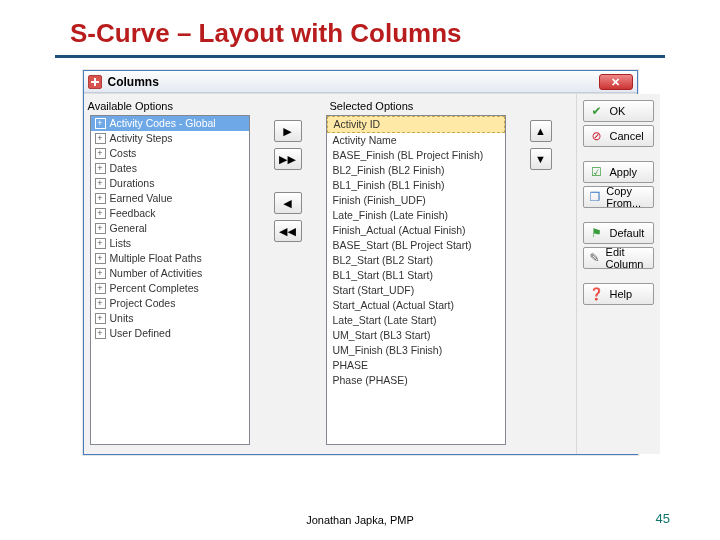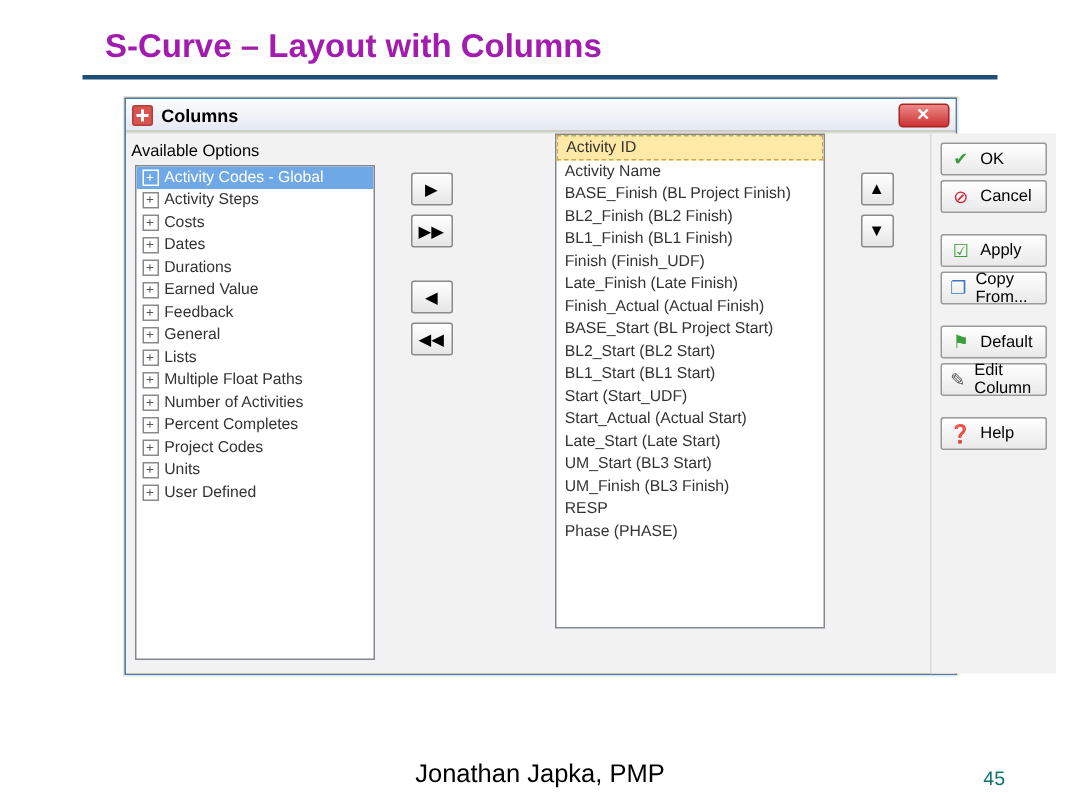--- a/index.html
+++ b/index.html
@@ -4,34 +4,34 @@
 <style>
   * { box-sizing: border-box; }
   html, body { margin:0; padding:0; }
   body {
     width:720px; height:540px;
     font-family: Arial, Helvetica, sans-serif;
     background:#fff;
     position:relative;
   }
   .slide-title {
-    color:#a21caf;
-    font-size:22px;
+    color:#b91c1c;
+    font-size:26px;
     font-weight:bold;
     padding:18px 0 6px 70px;
     border-radius:25px;
   }
   .rule {
     border:none;
     border-top:3px solid #1f4e79;
     margin:0 55px 12px 55px;
   }
   .footer-name {
     position:absolute; left:0; right:0; bottom:14px;
-    text-align:center; font-size:17px; color:#000;
+    text-align:center; font-size:11px; color:#000;
   }
   .footer-num {
     position:absolute; right:50px; bottom:14px;
     font-size:13px; color:#0f766e;
   }
 
   
   .window {
     margin:0 auto;
     width:555px; height:385px;
@@ -88,21 +88,21 @@
     padding:6px 4px 3px 4px;
   }
   .listbox {
     background:#fff;
     border:1px solid #828790;
     overflow:hidden;
     font-size:10.5px;
     line-height:15px;
   }
   .available { width:160px; height:330px; margin-left:6px;}
-  .selected  { width:180px; height:330px;margin-left:44px; }
+  .selected  { width:180px; height:330px; }
 
   .tree-row {
     display:flex; align-items:center;
     padding:0 2px;
     white-space:nowrap;
   }
   .tree-row .plus {
     width:11px; height:11px;
     border:1px solid #8a8a8a;
     color:#555;
@@ -271,38 +271,39 @@
 
     <div class="mover-col">
       <div class="mover-btn">▶</div>
       <div class="mover-btn">▶▶</div>
       <div style="height:10px"></div>
       <div class="mover-btn">◀</div>
       <div class="mover-btn">◀◀</div>
     </div>
 
     <div class="pane-col">
+      <div class="pane-label">Selected Options</div>
       <div class="listbox selected" id="selected-list">
           <div class="sel-row hl">Activity ID</div>
           <div class="sel-row">Activity Name</div>
           <div class="sel-row">BASE_Finish  (BL Project Finish)</div>
           <div class="sel-row">BL2_Finish  (BL2 Finish)</div>
           <div class="sel-row">BL1_Finish  (BL1 Finish)</div>
           <div class="sel-row">Finish  (Finish_UDF)</div>
           <div class="sel-row">Late_Finish  (Late Finish)</div>
           <div class="sel-row">Finish_Actual  (Actual Finish)</div>
           <div class="sel-row">BASE_Start  (BL Project Start)</div>
           <div class="sel-row">BL2_Start  (BL2 Start)</div>
           <div class="sel-row">BL1_Start  (BL1 Start)</div>
           <div class="sel-row">Start  (Start_UDF)</div>
           <div class="sel-row">Start_Actual  (Actual Start)</div>
           <div class="sel-row">Late_Start  (Late Start)</div>
           <div class="sel-row">UM_Start  (BL3 Start)</div>
           <div class="sel-row">UM_Finish  (BL3 Finish)</div>
-          <div class="sel-row">RESP</div>
+          <div class="sel-row">PHASE</div>
           <div class="sel-row">Phase  (PHASE)</div>
         </div>
     </div>
 
     <div class="reorder-col">
       <div class="reorder-btn">▲</div>
       <div class="reorder-btn">▼</div>
     </div>
 
     <div class="btn-col">

